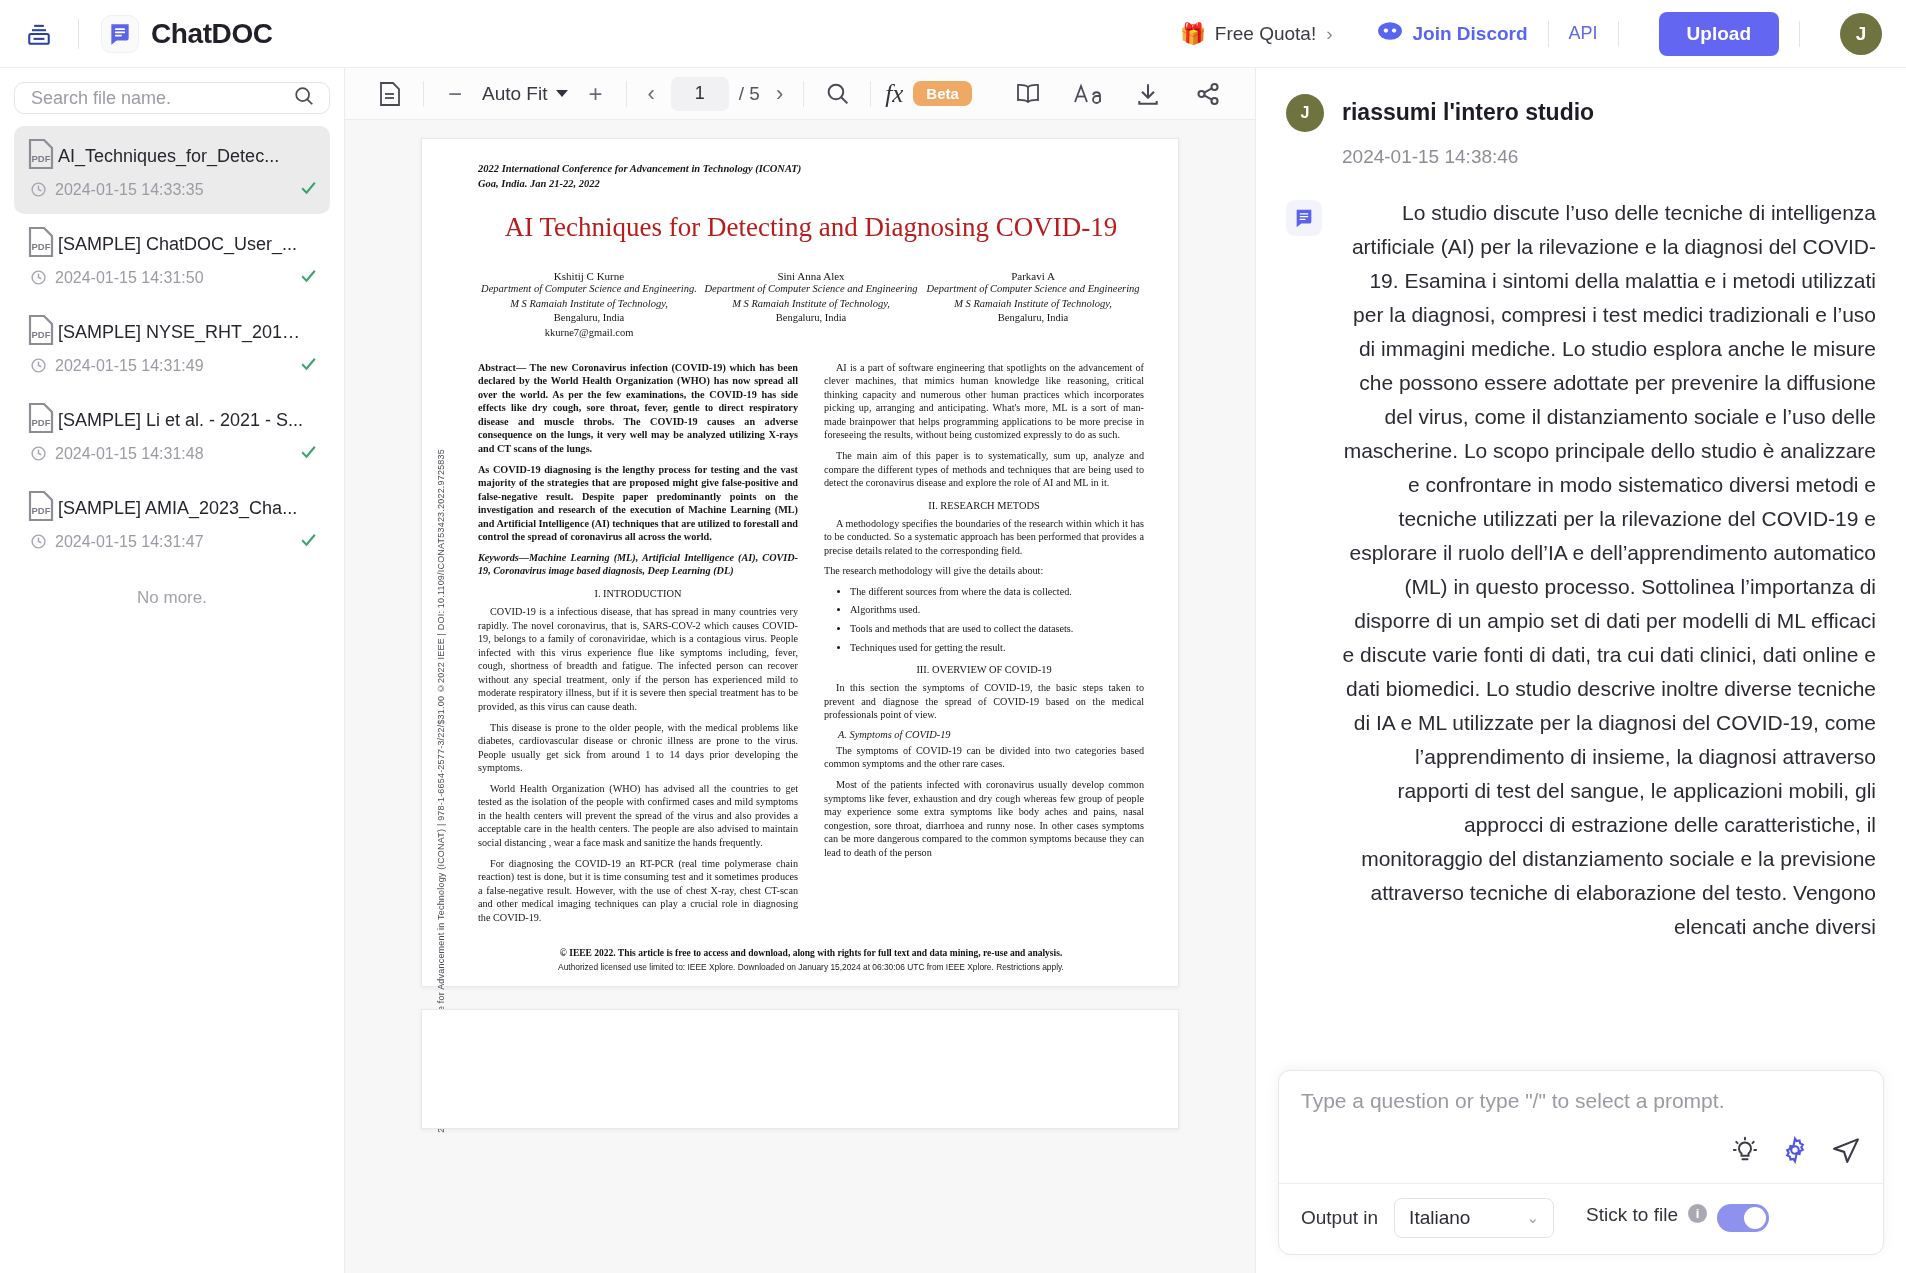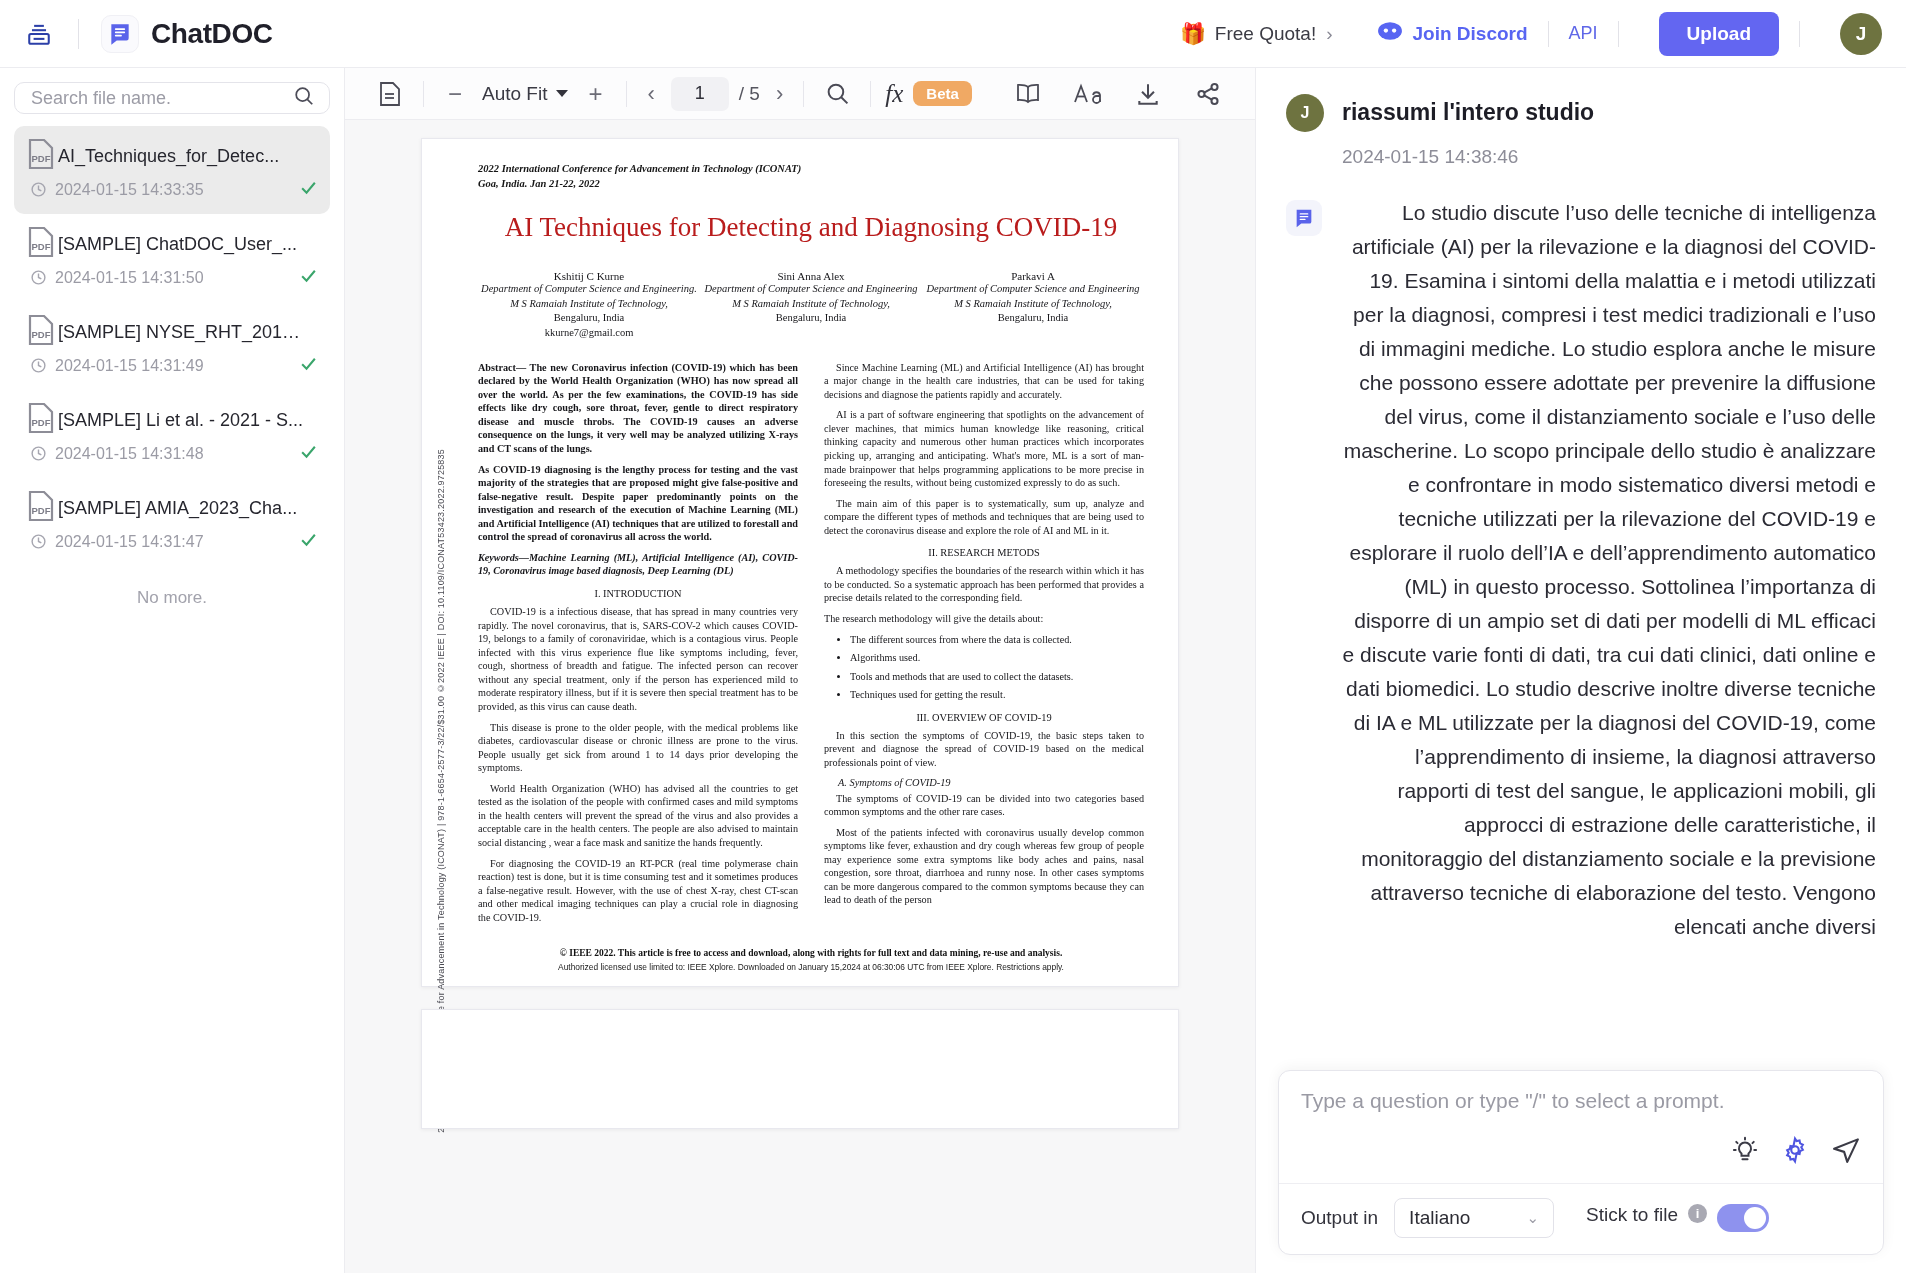--- a/index.html
+++ b/index.html
@@ -508,21 +508,20 @@
                 <p class="b">Abstract— The new Coronavirus infection (COVID-19) which has been declared by the World Health Organization (WHO) has now spread all over the world. As per the few examinations, the COVID-19 has side effects like dry cough, sore throat, fever, gentle to direct respiratory disease and muscle throbs. The COVID-19 causes an adverse consequence on the lungs, it very well may be analyzed utilizing X-rays and CT scans of the lungs.</p>
                 <p class="b">As COVID-19 diagnosing is the lengthy process for testing and the vast majority of the strategies that are proposed might give false-positive and false-negative result. Despite paper predominantly points on the investigation and research of the execution of Machine Learning (ML) and Artificial Intelligence (AI) techniques that are utilized to forestall and control the spread of coronavirus all across the world.</p>
                 <p class="kw">Keywords—Machine Learning (ML), Artificial Intelligence (AI), COVID-19, Coronavirus image based diagnosis, Deep Learning (DL)</p>
                 <div class="sec-h">I.     INTRODUCTION</div>
                 <p>COVID-19 is a infectious disease, that has spread in many countries very rapidly. The novel coronavirus, that is, SARS-COV-2 which causes COVID-19, belongs to a family of coronaviridae, which is a contagious virus. People infected with this virus experience flue like symptoms including, fever, cough, shortness of breadth and fatigue. The infected person can recover without any special treatment, only if the person has experienced mild to moderate respiratory illness, but if it is severe then special treatment has to be provided, as this virus can cause death.</p>
                 <p>This disease is prone to the older people, with the medical problems like diabetes, cardiovascular disease or chronic illness are prone to the virus. People usually get sick from around 1 to 14 days prior developing the symptoms.</p>
                 <p>World Health Organization (WHO) has advised all the countries to get tested as the isolation of the people with confirmed cases and mild symptoms in the health centers will prevent the spread of the virus and also provides a acceptable care in the health centers. The people are also advised to maintain social distancing , wear a face mask and sanitize the hands frequently.</p>
                 <p>For diagnosing the COVID-19 an RT-PCR (real time polymerase chain reaction) test is done, but it is time consuming test and it sometimes produces a false-negative result. However, with the use of chest X-ray, chest CT-scan and other medical imaging techniques can play a crucial role in diagnosing the COVID-19.</p>
               </div>
               <div class="col">
-                <p>Since Machine Learning (ML) and Artificial Intelligence (AI) has brought a major change in the health care industries, that can be used for taking decisions and diagnose the patients rapidly and accurately.</p>
                 <p>AI is a part of software engineering that spotlights on the advancement of clever machines, that mimics human knowledge like reasoning, critical thinking capacity and numerous other human practices which incorporates picking up, arranging and anticipating. What's more, ML is a sort of man-made brainpower that helps programming applications to be more precise in foreseeing the results, without being customized expressly to do as such.</p>
                 <p>The main aim of this paper is to systematically, sum up, analyze and compare the different types of methods and techniques that are being used to detect the coronavirus disease and explore the role of AI and ML in it.</p>
                 <div class="sec-h">II.      RESEARCH METODS</div>
                 <p>A methodology specifies the boundaries of the research within which it has to be conducted. So a systematic approach has been performed that provides a precise details related to the corresponding field.</p>
                 <p style="text-indent:0">The research methodology will give the details about:</p>
                 <ul>
                   <li>The different sources from where the data is collected.</li>
                   <li>Algorithms used.</li>
                   <li>Tools and methods that are used to collect the datasets.</li>
                   <li>Techniques used for getting the result.</li>

